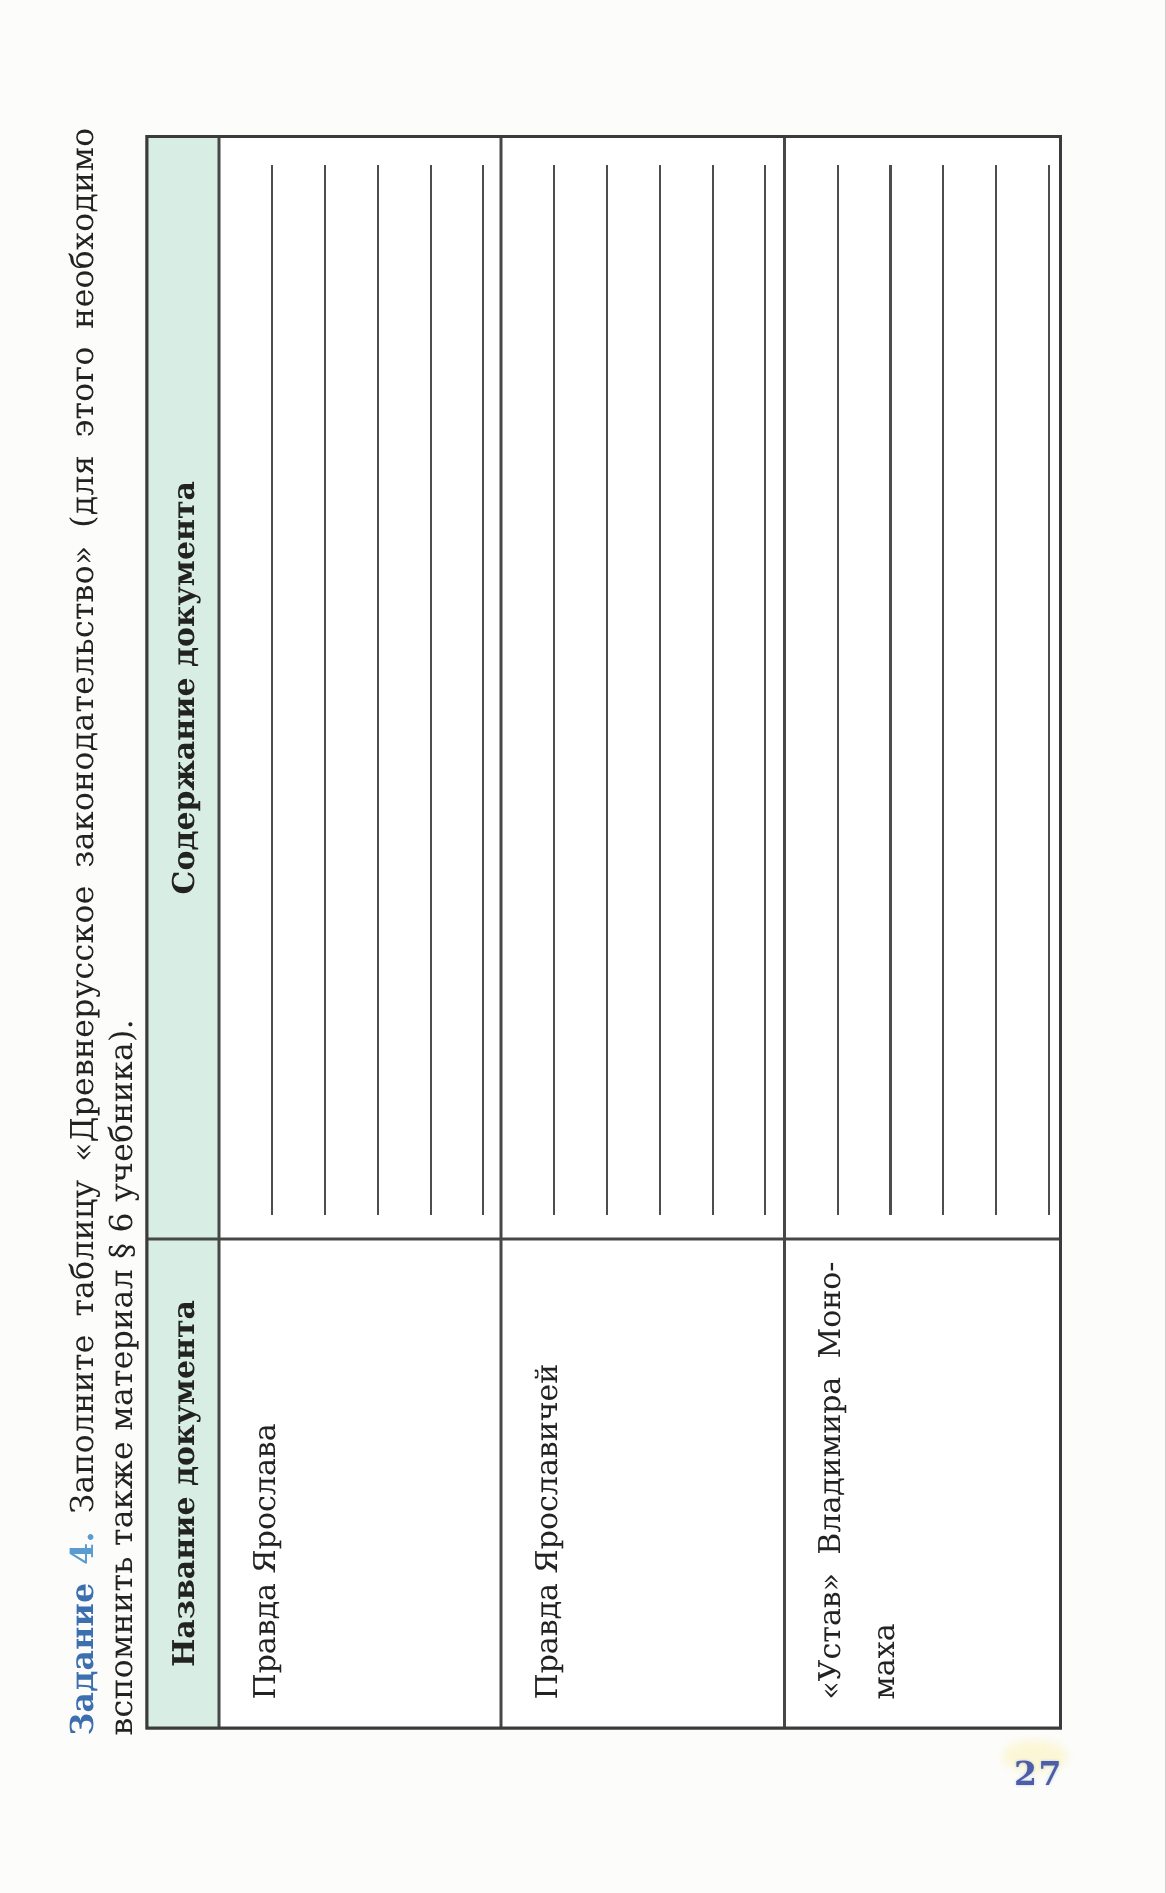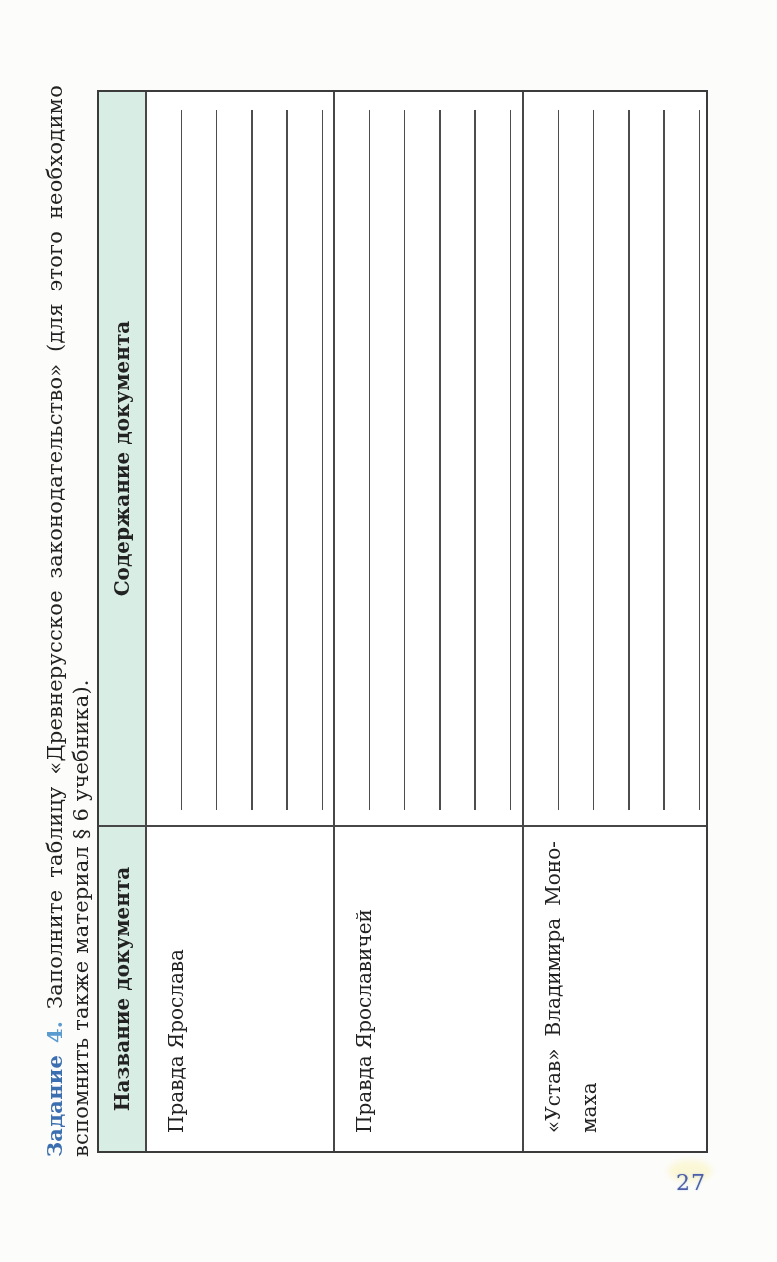--- a/index.html
+++ b/index.html
@@ -72,21 +72,21 @@
     left: 668px; top: 1160px;
     width: 44px; height: 22px;
     background: #faf3b8;
     border-radius: 50%;
     filter: blur(3px);
     opacity: 0.55;
   }
   .pagenum {
     position: absolute;
     left: 676px; top: 1170px;
-    font-weight: normal;
+    font-weight: bold;
     font-size: 22px;
     letter-spacing: 1px;
     color: #4d5ea6;
     text-shadow: 0 0 2px rgba(120, 160, 220, 0.5);
   }
 </style>
 </head>
 <body>
 
 <div class="sheet">

